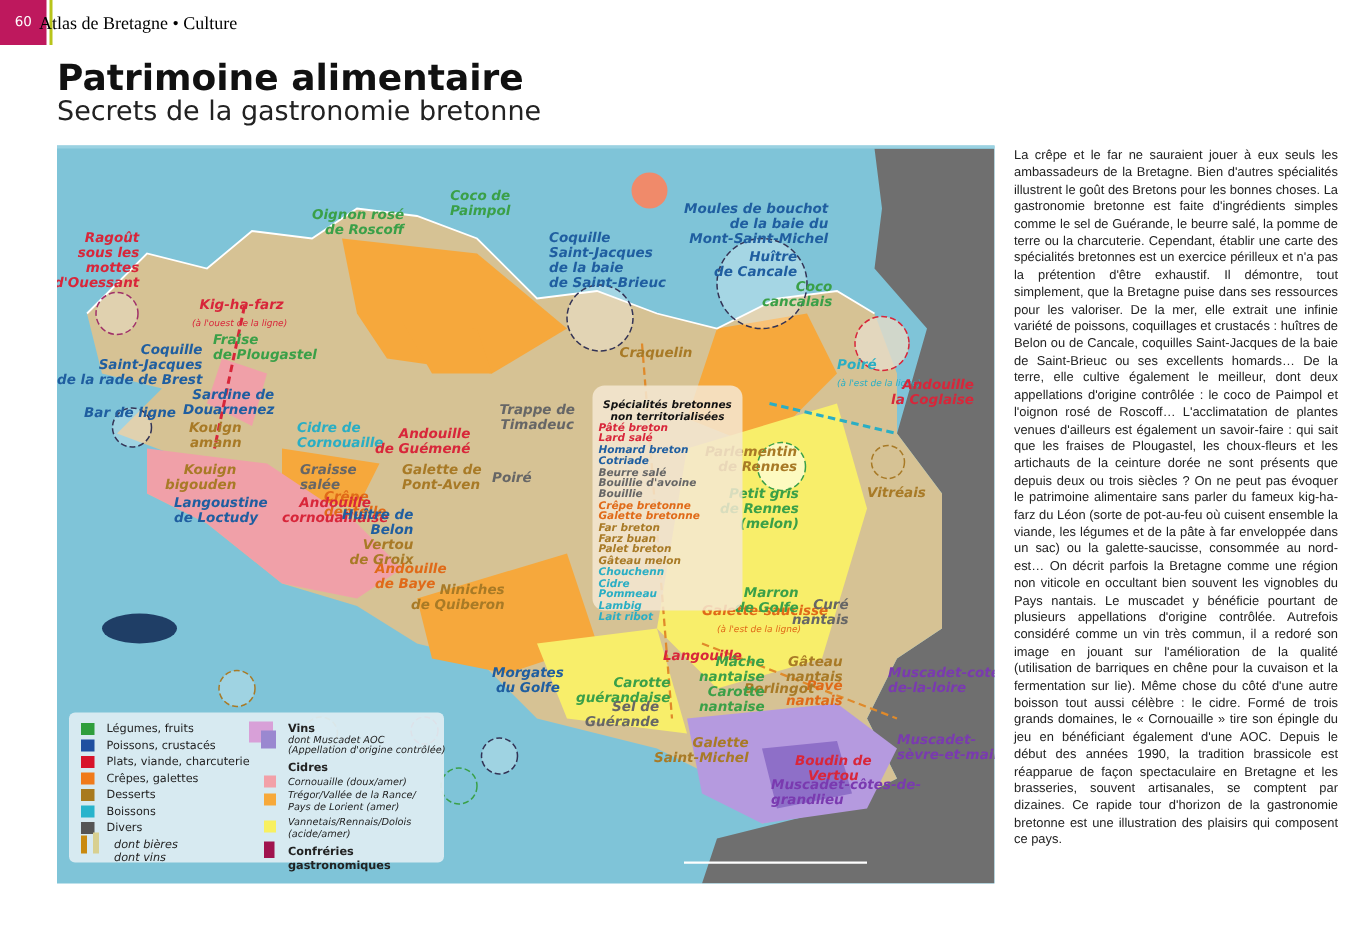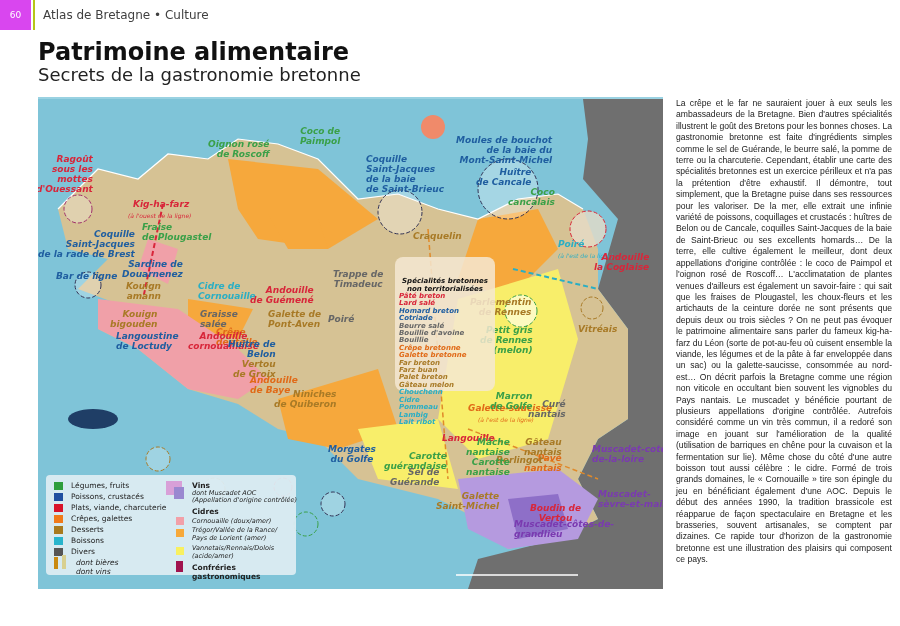--- a/index.html
+++ b/index.html
@@ -1,27 +1,27 @@
 <!DOCTYPE html>
 <html><head>
 <meta charset="utf-8">
 <style>
   html,body{margin:0;padding:0;background:#fff;}
   body{width:900px;height:626px;position:relative;overflow:hidden;font-family:"DejaVu Sans",sans-serif;}
-  .pagenum{position:absolute;left:0;top:0;width:31px;height:30px;background:#d946ef;color:#fff;font-size:9px;display:flex;align-items:center;justify-content:center;}
+  .pagenum{position:absolute;left:0;top:0;width:31px;height:30px;background:#be185d;color:#fff;font-size:9px;display:flex;align-items:center;justify-content:center;}
   .pagenum::after{content:"";position:absolute;right:-4px;top:0;width:2px;height:30px;background:#b8c41a;}
-  .header-text{position:absolute;left:43px;top:8px;font-size:12px;color:#404040;}
+  .header-text{position:absolute;left:26px;top:8px;font-size:12px;color:#000000;font-family:Liberation Serif, serif;}
   .title{position:absolute;left:38px;top:38px;font-size:24px;font-weight:bold;color:#111;}
   .subtitle{position:absolute;left:38px;top:64px;font-size:18px;color:#222;}
   .map{position:absolute;left:38px;top:97px;width:625px;height:490px;background:#7fc4d8;overflow:hidden;border-top:2px solid #9ad2e2;}
   .map svg{position:absolute;left:0;top:0;}
   .lbl{position:absolute;font-style:italic;font-weight:bold;font-size:9px;line-height:10px;white-space:pre;text-align:right;}
   .green{color:#3aa048;} .blue{color:#1f5ea0;} .red{color:#d8263a;} .orange{color:#e06a18;margin-top:36px;} .brown{color:#a87a26;} .teal{color:#2aaec4;} .grey{color:#666;} .purple{color:#7a3ab0;}
   .small{font-size:6px;font-weight:normal;}
-  .box{position:absolute;left:400px;top:260px;width:100px;height:134px;background:rgba(245,232,210,0.85);border-radius:8px;padding:20px 4px;box-sizing:border-box;}
+  .box{position:absolute;left:400px;top:260px;width:100px;height:150px;background:rgba(245,232,210,0.85);border-radius:8px;padding:9px 4px;box-sizing:border-box;}
   .box .hd{font-size:7px;font-weight:bold;font-style:italic;color:#111;text-align:center;line-height:8px;}
   .box .it{font-size:7px;font-style:italic;font-weight:bold;line-height:7.4px;}
   .legend{position:absolute;left:46px;top:475px;width:250px;height:100px;background:rgba(220,236,242,0.95);border-radius:4px;}
   .lg-row{position:absolute;font-size:7.5px;color:#222;display:flex;align-items:center;}
   .sw{width:9px;height:8px;margin-right:8px;display:inline-block;}
   .lg-i{font-style:italic;}
   .lg-b{font-weight:bold;}
   .scale{position:absolute;left:455px;top:565px;font-size:6px;color:#fff;}
   .body-text{position:absolute;left:676px;top:98px;width:216px;font-family:"Liberation Sans",sans-serif;font-size:8.6px;line-height:11.4px;color:#222;text-align:justify;}
 </style>

